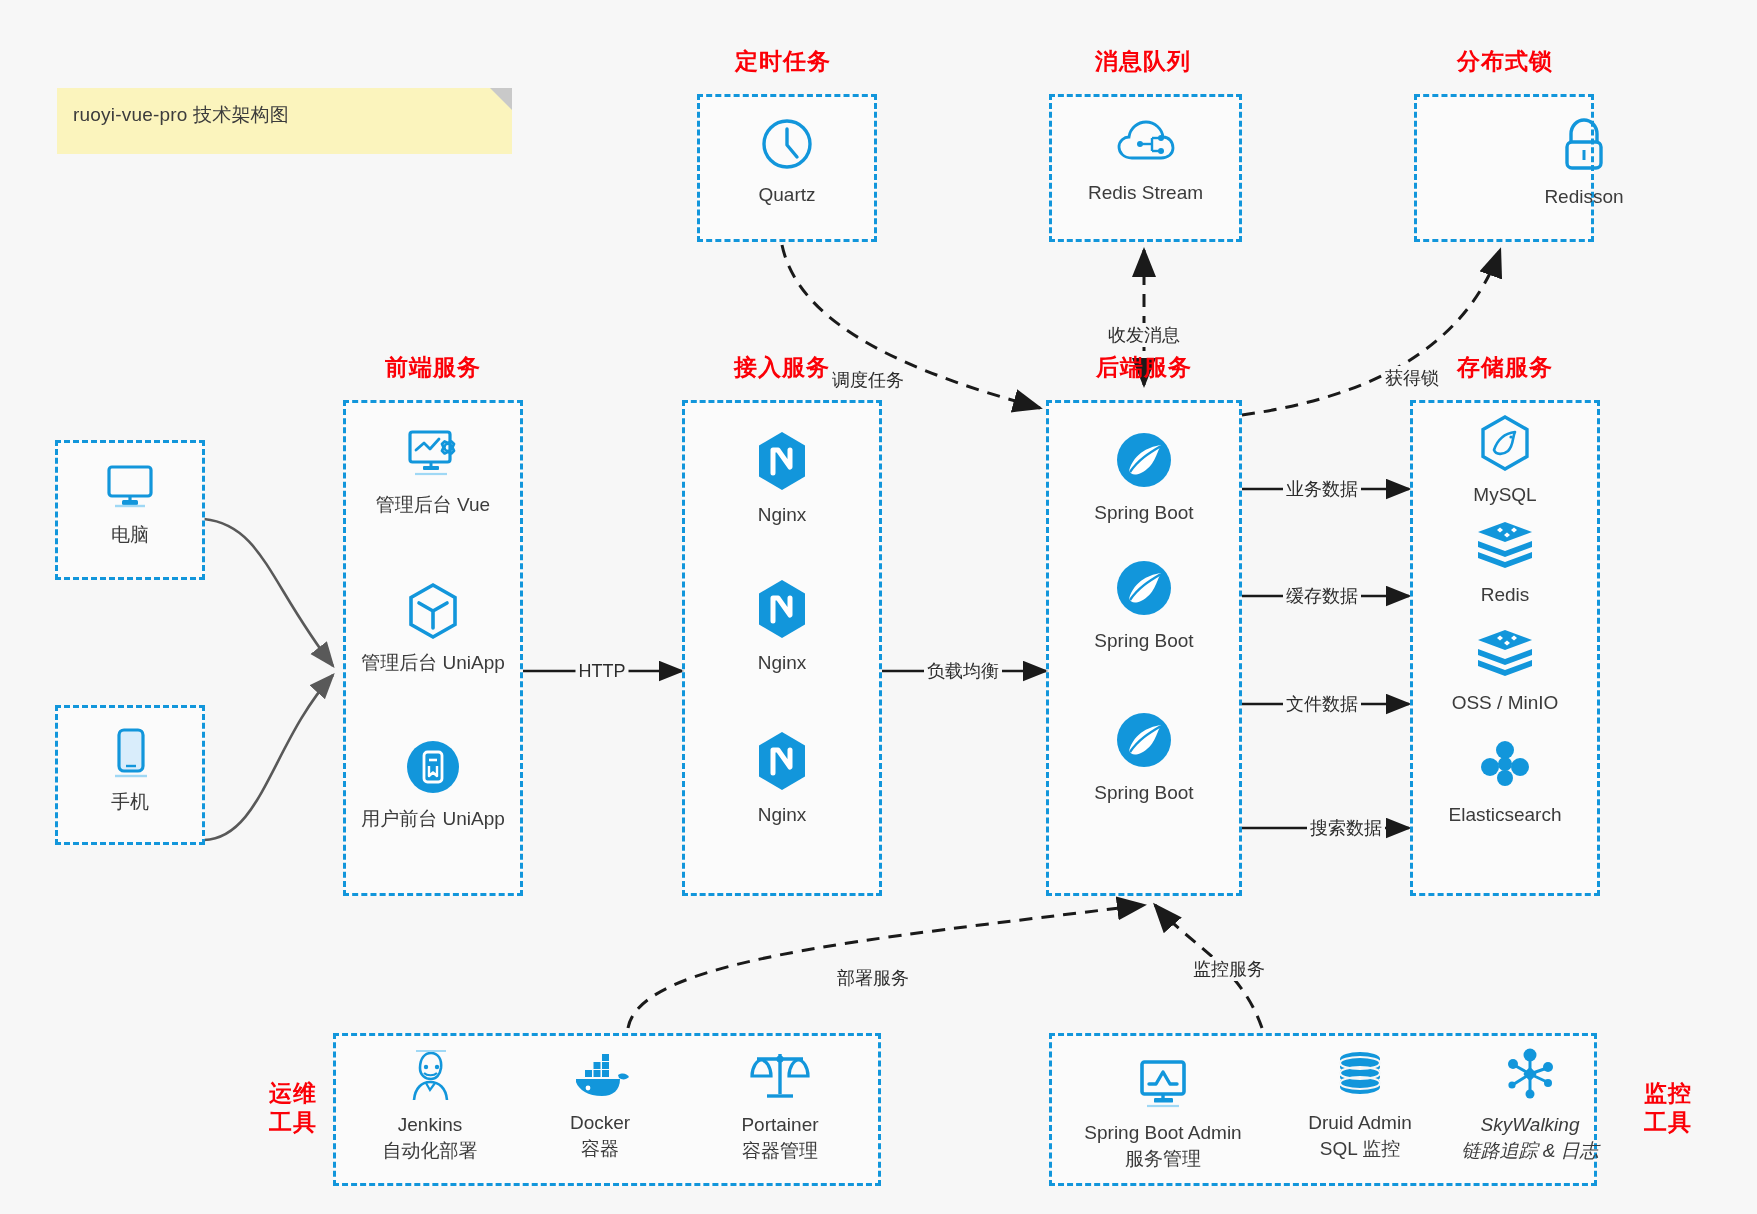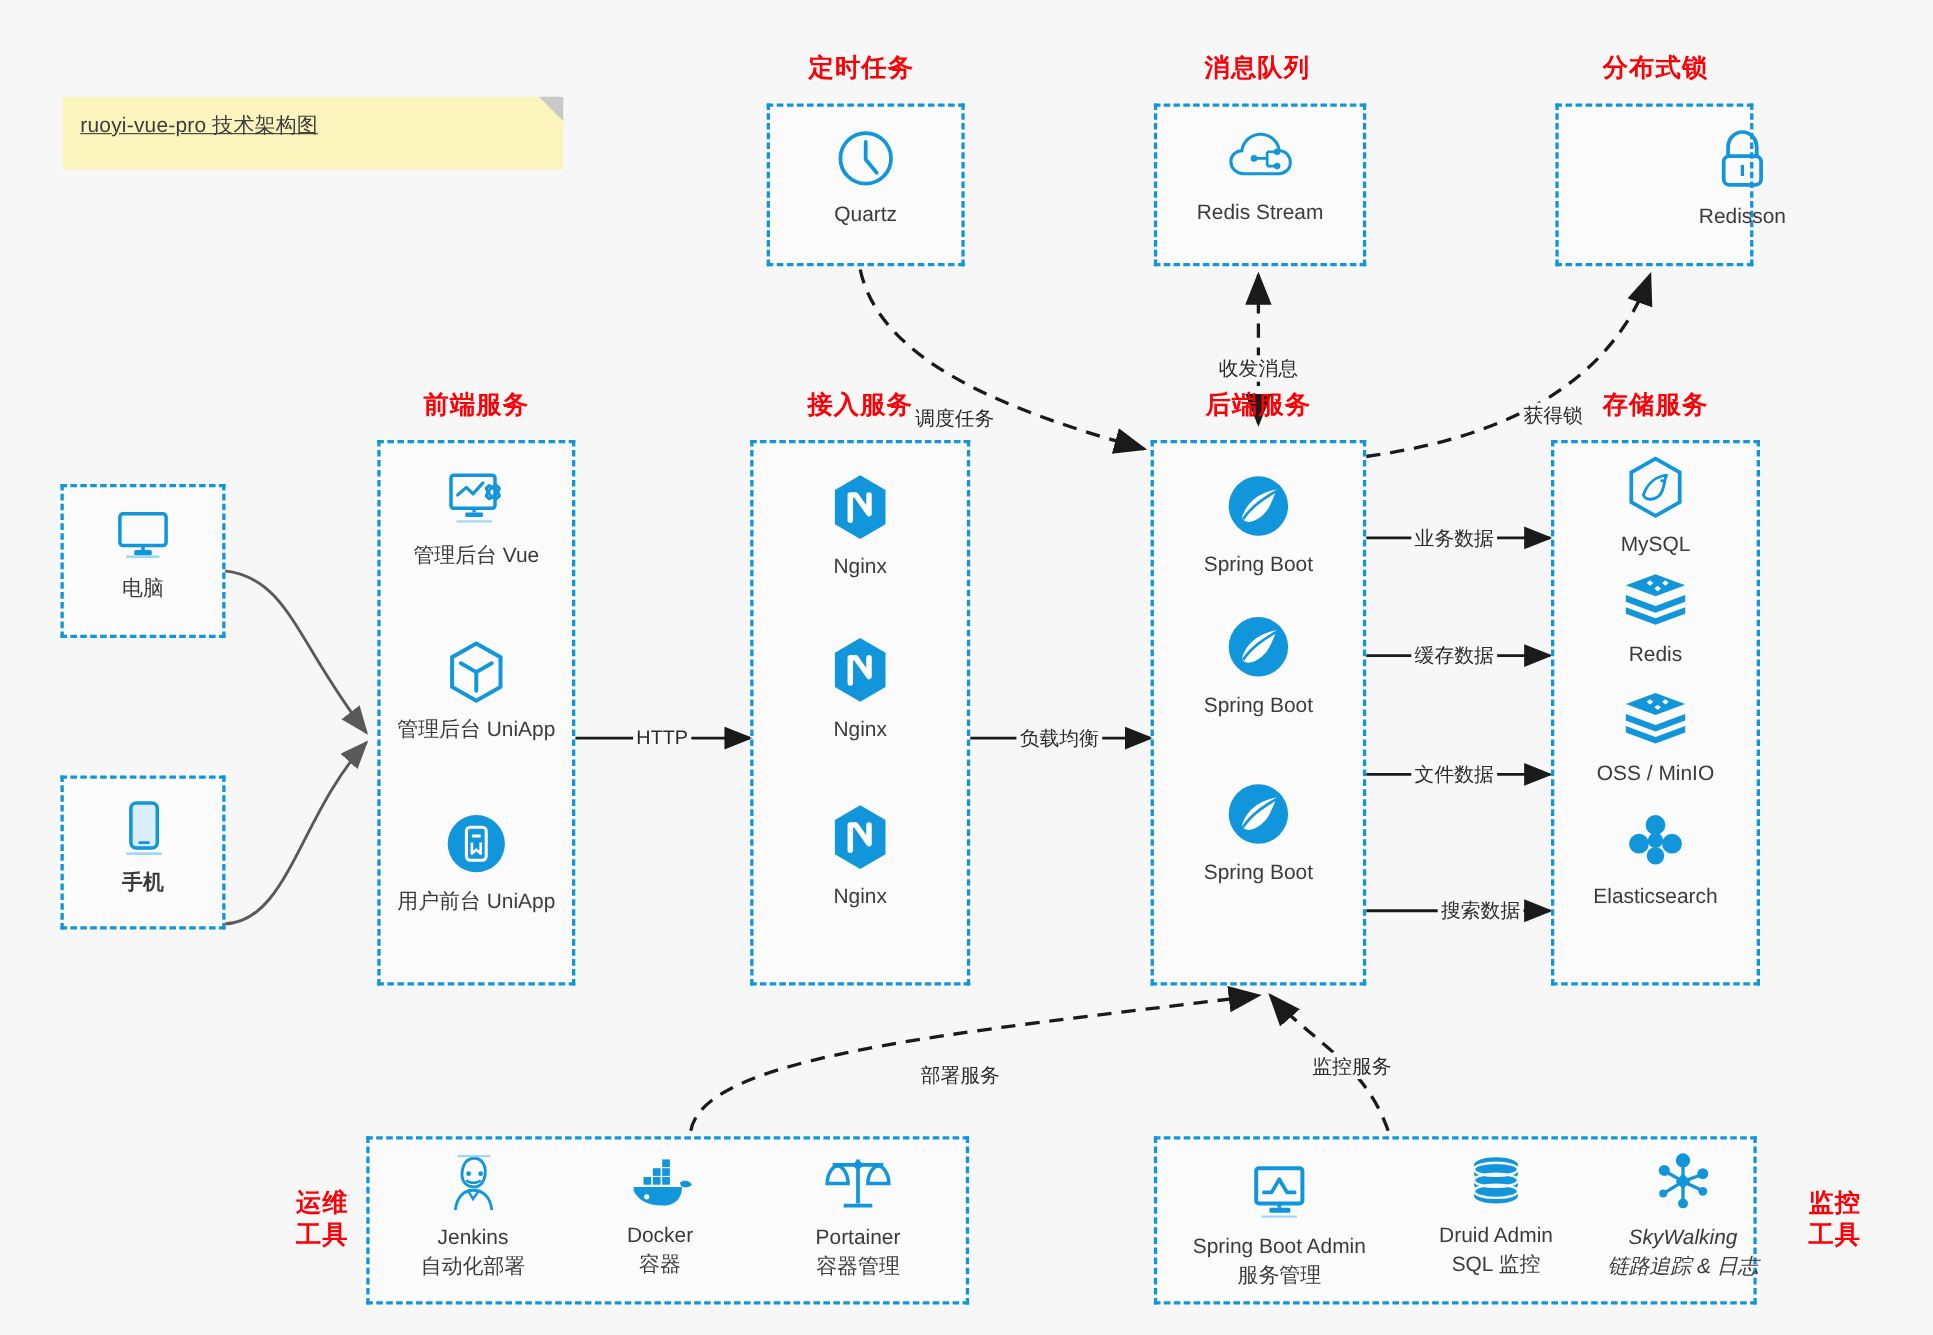--- a/index.html
+++ b/index.html
@@ -13,21 +13,20 @@
 
   svg.edges { position: absolute; inset: 0; width: 1757px; height: 1214px; pointer-events: none; }
 
   
   .note {
     position: absolute; left: 57px; top: 88px; width: 455px; height: 66px;
     background: #fbf4bd;
     padding: 12px 16px 0 16px;
     font-size: 19px; color: #3c3c3c; line-height: 1.55;
     letter-spacing: .2px;
-    text-decoration: underline;
   }
   .note .fold {
     position: absolute; right: 0; top: 0; width: 0; height: 0;
     border-left: 22px solid transparent;
     border-top: 22px solid #c9c9c9;
   }
 
   
   .group {
     position: absolute;
@@ -165,21 +164,21 @@
         <rect x="6" y="5" width="42" height="29" rx="3" fill="none" stroke="#1296db" stroke-width="3.2"></rect>
         <rect x="19" y="38" width="16" height="5" rx="1.5" fill="#1296db"></rect>
         <line x1="27" y1="34" x2="27" y2="38" stroke="#1296db" stroke-width="3.2"></line>
         <line x1="12" y1="44" x2="42" y2="44" stroke="#9fd8f5" stroke-width="2.4"></line>
       </svg>
     </span>
     <span class="cap">电脑</span>
   </div>
 
   <div class="group" style="left:55px; top:705px; width:150px; height:140px;"></div>
-  <div class="node" style="left:55px; top:727px; width:150px;font-weight:bold;">
+  <div class="node" style="left:55px; top:727px; width:150px;">
     <span class="ico">
       <svg width="46" height="52" viewBox="0 0 46 52">
         <rect x="12" y="3" width="24" height="41" rx="5" fill="#d9edfb" stroke="#1296db" stroke-width="3.2"></rect>
         <line x1="19" y1="39" x2="29" y2="39" stroke="#1296db" stroke-width="2.4"></line>
         <line x1="8" y1="49" x2="40" y2="49" stroke="#9fd8f5" stroke-width="2.4"></line>
       </svg>
     </span>
     <span class="cap">手机</span>
   </div>
 

